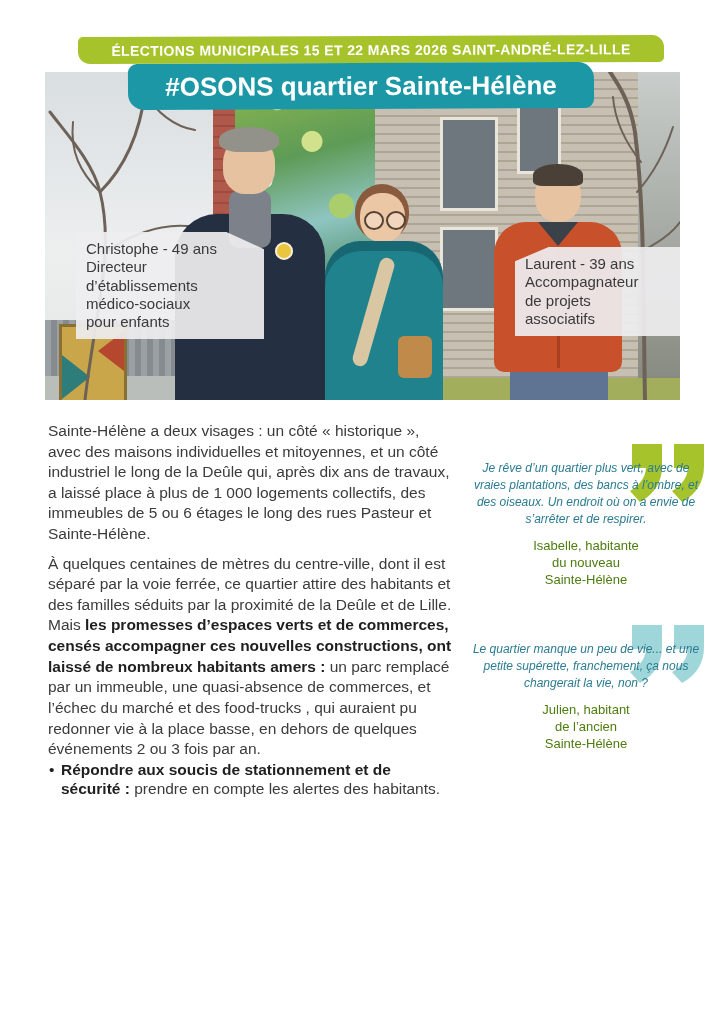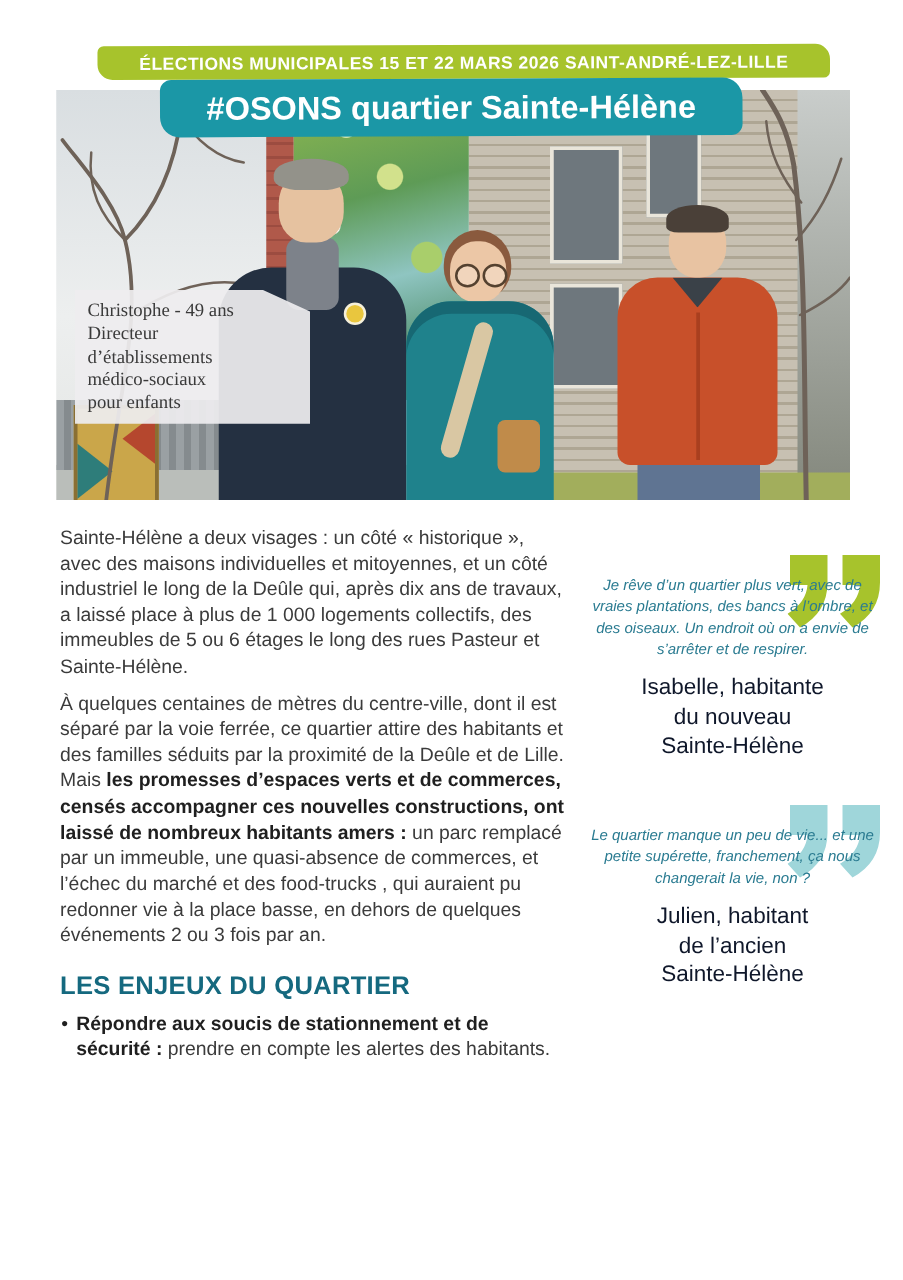--- a/index.html
+++ b/index.html
@@ -103,22 +103,22 @@
     background:#c8502a; border-radius:32px 32px 10px 10px; }
   .l-tee { position:absolute; left:58px; top:58px; width:40px; height:24px;
     background:#3a4148; clip-path:polygon(0 0,100% 0,50% 100%); }
   .l-zip { position:absolute; left:77px; top:86px; width:3px; height:118px; background:#a93f1f; }
   .l-jeans { position:absolute; left:30px; top:208px; width:98px; height:28px; background:#5f7492; }
 
   .photo-label {
     position:absolute; z-index:3; background:rgba(238,237,239,.93); color:#3a3a3a;
     font-size:15px; line-height:1.22; padding:8px 10px; white-space:pre-line;
   }
-  .label-christophe { left:15px;  top:160px; width:168px;
-    clip-path:polygon(0 0,80% 0,100% 16%,100% 100%,0 100%);font-family:Liberation Serif, serif; }
+  .label-christophe { left:31px;  top:160px; width:168px;
+    clip-path:polygon(0 0,80% 0,100% 16%,100% 100%,0 100%); }
   .label-karine     { left:196px; top:214px; width:134px;
     clip-path:polygon(0 0,82% 0,100% 15%,100% 100%,0 100%); }
   .label-laurent    { left:470px; top:175px; width:148px;
     clip-path:polygon(20% 0,100% 0,100% 100%,0 100%,0 16%); }
 
   
   .col-left { position:absolute; left:48px; top:421px; width:404px;
     color:var(--bodyText); font-size:15.5px; line-height:1.33; }
   .col-left p { margin:0 0 9px; }
   .col-left p:last-of-type { margin-bottom:0; }
@@ -129,21 +129,21 @@
   ul.bullets li { position:relative; padding-left:13px; margin-bottom:6px; }
   ul.bullets li::before { content:"•"; position:absolute; left:1px; top:0; color:#1f1f1f; }
 
   
   .col-right { position:absolute; left:468px; top:434px; width:236px; text-align:center; }
   .quote { position:relative; }
   .quote + .quote { margin-top:52px; }
   .quote-mark { position:absolute; top:-16px; right:-2px; z-index:0; }
   .quote-text { position:relative; z-index:1; font-style:italic; color:var(--quoteTeal);
     font-size:12px; line-height:1.42; margin:26px 0 0; }
-  .quote-author { margin-top:10px; font-size:18px; color:#0f172a;
+  .quote-author { margin-top:10px; font-size:13px; color:#4d7c0f;
     line-height:1.3; white-space:pre-line; }
 </style>
 </head>
 <body>
 
 <div class="page">
 
   <div class="banner-top">
     <span>ÉLECTIONS MUNICIPALES 15 ET 22 MARS 2026 SAINT-ANDRÉ-LEZ-LILLE</span>
   </div>
@@ -202,31 +202,34 @@
       <div class="l-jeans"></div>
       <div class="l-head"></div>
       <div class="l-hair"></div>
     </div>
 
     <div class="photo-label label-christophe">Christophe - 49 ans
 Directeur
 d’établissements
 médico-sociaux
 pour enfants</div>
+    <div class="photo-label label-laurent">Laurent - 39 ans
+Accompagnateur
+de projets
+associatifs</div>
   </div>
 
   <div class="col-left">
     <p>
       <span>Sainte-Hélène a deux visages : un côté « historique », avec des maisons individuelles et mitoyennes, et un côté industriel le long de la Deûle qui, après dix ans de travaux, a laissé place à plus de 1 000 logements collectifs, des immeubles de 5 ou 6 étages le long des rues Pasteur et Sainte-Hélène.</span>
     </p>
     <p>
       <span>À quelques centaines de mètres du centre-ville, dont il est séparé par la voie ferrée, ce quartier attire des habitants et des familles séduits par la proximité de la Deûle et de Lille. Mais </span><b>les promesses d’espaces verts et de commerces, censés accompagner ces nouvelles constructions, ont laissé de nombreux habitants amers :</b><span> un parc remplacé par un immeuble, une quasi-absence de commerces, et l’échec du marché et des food-trucks , qui auraient pu redonner vie à la place basse, en dehors de quelques événements 2 ou 3 fois par an.</span>
     </p>
 
-    <div class="enjeux-heading">LES ENJEUX DU QUARTIER</div>
 
     <ul class="bullets">
       <li>
         <b>Répondre aux soucis de stationnement et de sécurité :</b><span> prendre en compte les alertes des habitants.</span>
       </li>
     </ul>
   </div>
 
   <div class="col-right">
 

